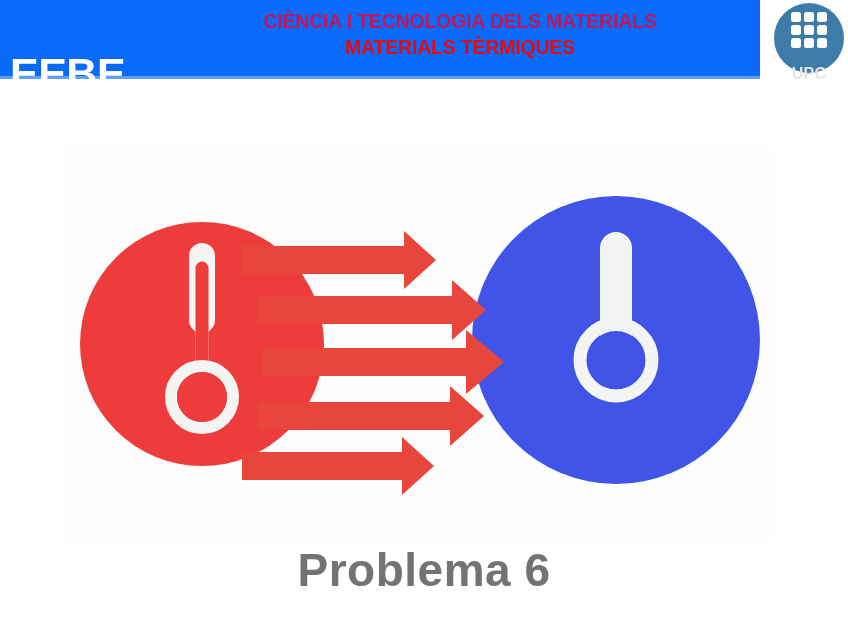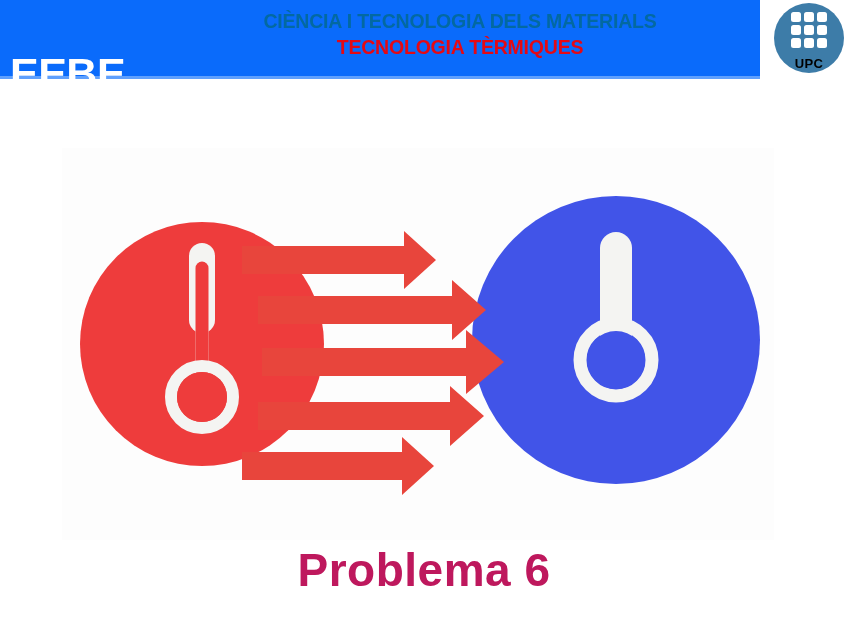--- a/index.html
+++ b/index.html
@@ -46,21 +46,21 @@
     margin-top: 34px;
   }
   #header-titles {
     position: absolute;
     left: 175px;
     top: 8px;
     width: 570px;
     text-align: center;
   }
   #header-title-main {
-    color: #0369a1;
+    color: #be185d;
     font-size: 19.5px;
     font-weight: bold;
     letter-spacing: -0.2px;
     line-height: 26px;
     white-space: nowrap;
   }
   #header-title-sub {
     color: #e50914;
     font-size: 19.5px;
     font-weight: bold;
@@ -91,26 +91,26 @@
     grid-template-rows: repeat(3, 10px);
     gap: 3px;
   }
   #upc-dot-grid .upc-dot {
     width: 10px;
     height: 10px;
     background: #ffffff;
     border-radius: 2.5px;
   }
   #upc-wordmark {
-    color: #000000;
-    font-size: 13px;
+    color: #e5e5e5;
+    font-size: 16px;
     font-weight: bold;
     letter-spacing: 0.3px;
     line-height: 18px;
-    margin-top: 7px;
+    margin-top: 17px;
     font-family: "Liberation Sans", sans-serif;
   }
 
   
   #illustration {
     position: absolute;
     left: 62px;
     top: 148px;
     width: 712px;
     height: 392px;
@@ -124,38 +124,38 @@
     height: 392px;
   }
 
   
   #slide-caption {
     position: absolute;
     left: 0;
     top: 543px;
     width: 848px;
     text-align: center;
-    color: #be185d;
+    color: #737373;
     font-size: 46px;
     font-weight: bold;
     letter-spacing: 0.5px;
     font-family: "Liberation Sans", sans-serif;
   }
 </style>
 </head>
 <body>
 
 <div id="slide-header"></div>
 <div id="header-underline"></div>
 
 <div id="eebe-logo">EEBE</div>
 
 <div id="header-titles">
   <div id="header-title-main">CIÈNCIA I TECNOLOGIA DELS MATERIALS</div>
-  <div id="header-title-sub">TECNOLOGIA TÈRMIQUES</div>
+  <div id="header-title-sub">MATERIALS TÈRMIQUES</div>
 </div>
 
 <div id="upc-logo">
   <div id="upc-dot-grid">
     <span class="upc-dot"></span>
     <span class="upc-dot"></span>
     <span class="upc-dot"></span>
     <span class="upc-dot"></span>
     <span class="upc-dot"></span>
     <span class="upc-dot"></span>

